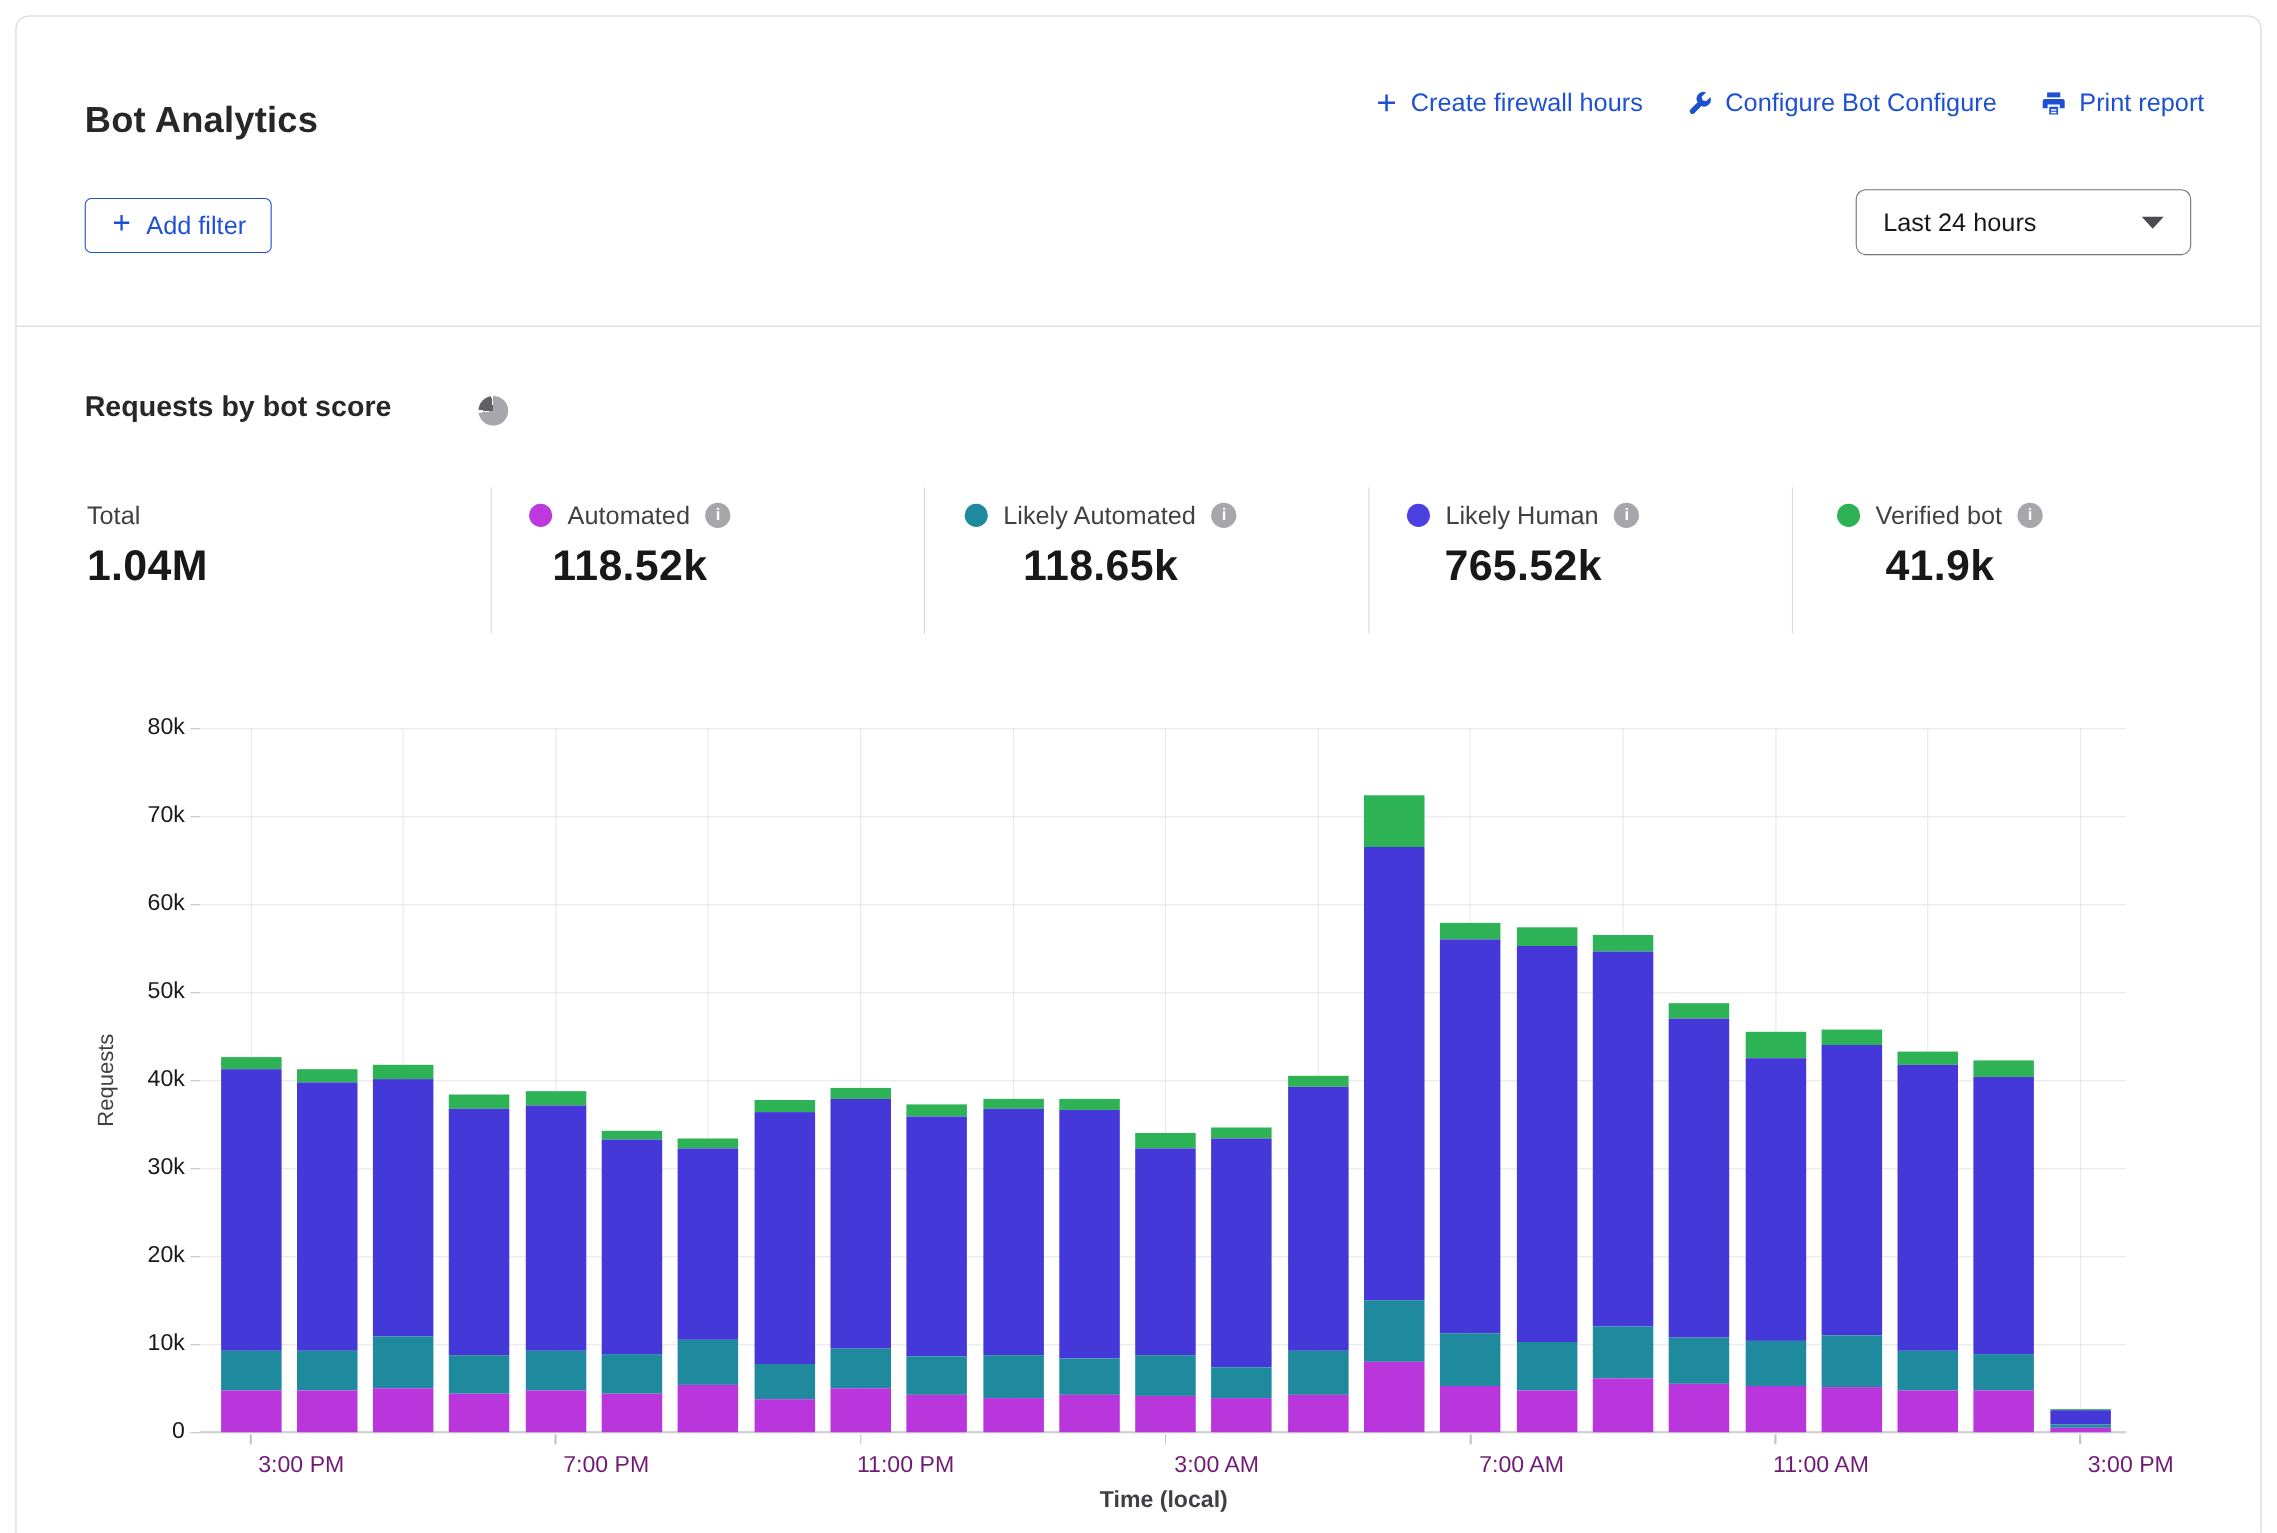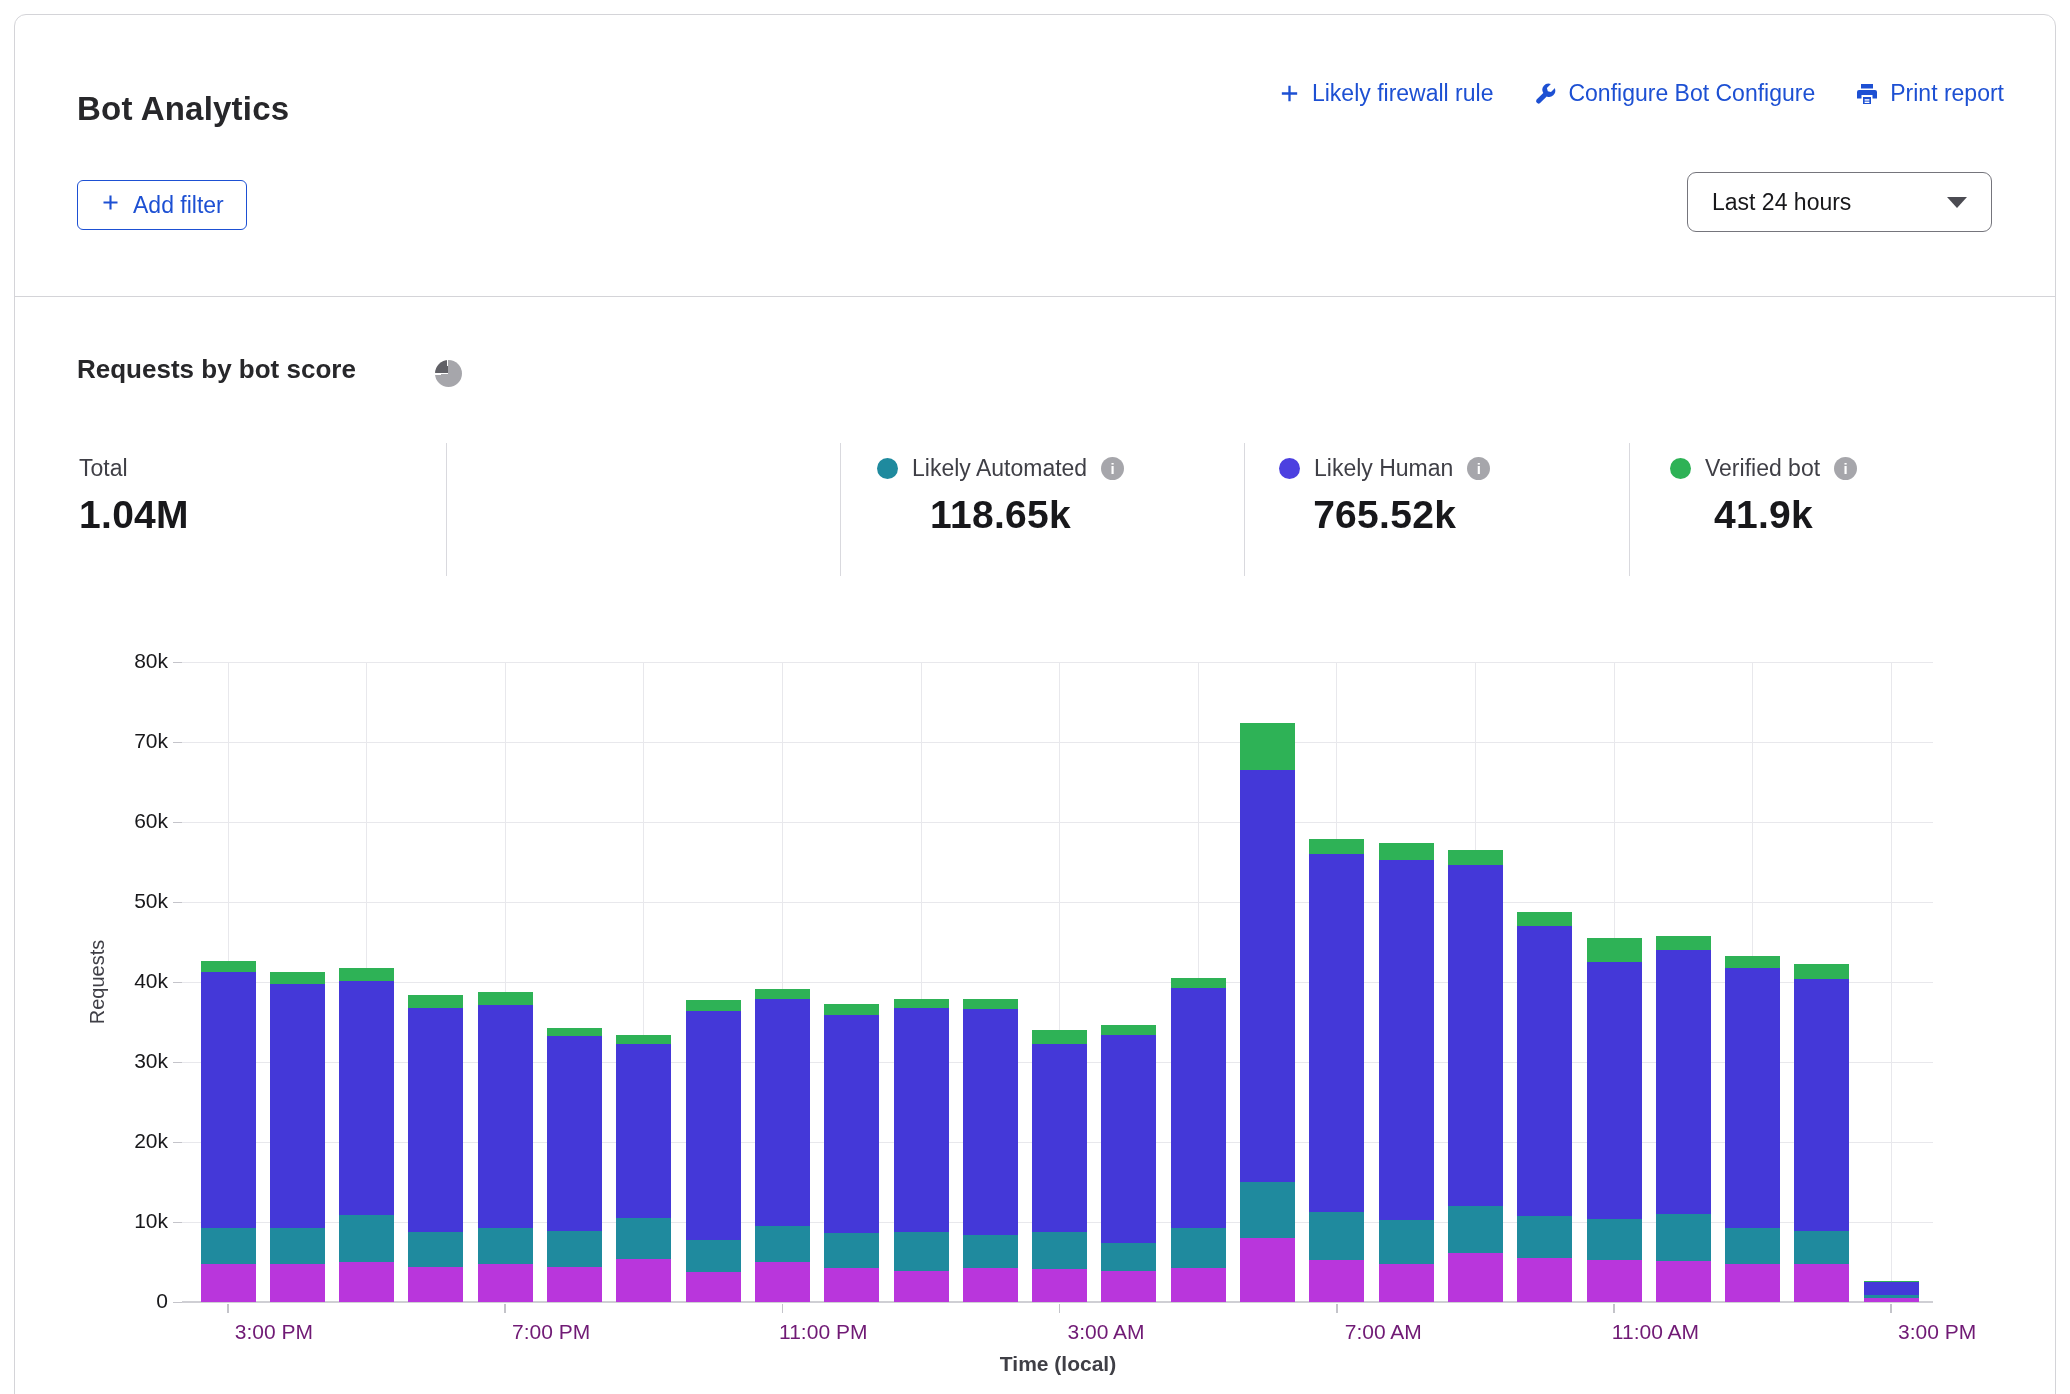--- a/index.html
+++ b/index.html
@@ -64,21 +64,21 @@
 
   <h1 class="page-title">Bot Analytics</h1>
 
   <div class="actions">
     <a class="action-link">
       <span>
         <svg width="23" height="23" viewBox="0 0 24 24" fill="#1d50d3">
             <path d="M10.8 4h2.4v6.8H20v2.4h-6.8V20h-2.4v-6.8H4v-2.4h6.8z"></path>
           </svg>
       </span>
-      <span>Likely firewall rule</span>
+      <span>Create firewall hours</span>
     </a>
     <a class="action-link">
       <span>
         <svg width="24" height="24" viewBox="0 0 24 24" fill="#1d50d3">
             <path d="M22 6.8a6.2 6.2 0 0 1-8.3 7.6l-6.6 6.7a2.5 2.5 0 0 1-3.5-3.5l6.7-6.6A6.2 6.2 0 0 1 17.9 2l-4 4 .9 3.2 3.2.9 4-4z"></path>
           </svg>
       </span>
       <span>Configure Bot Configure</span>
     </a>
     <a class="action-link">
@@ -119,20 +119,28 @@
   <div class="stat-sep" style="left:1244px"></div>
   <div class="stat-sep" style="left:1629px"></div>
 
   <div class="stat" style="left:79px">
     <div class="stat-head">
       <span class="stat-label">Total</span>
     </div>
     <div class="stat-value">1.04M</div>
   </div>
 
+  <div class="stat" style="left:481px">
+    <div class="stat-head">
+      <span class="legend-dot" style="background: rgb(189, 56, 221);"></span>
+      <span class="stat-label">Automated</span>
+      <span class="info-icon"></span>
+    </div>
+    <div class="stat-value">118.52k</div>
+  </div>
 
   <div class="stat" style="left:877px">
     <div class="stat-head">
       <span class="legend-dot" style="background: rgb(31, 138, 158);"></span>
       <span class="stat-label">Likely Automated</span>
       <span class="info-icon"></span>
     </div>
     <div class="stat-value">118.65k</div>
   </div>
 

